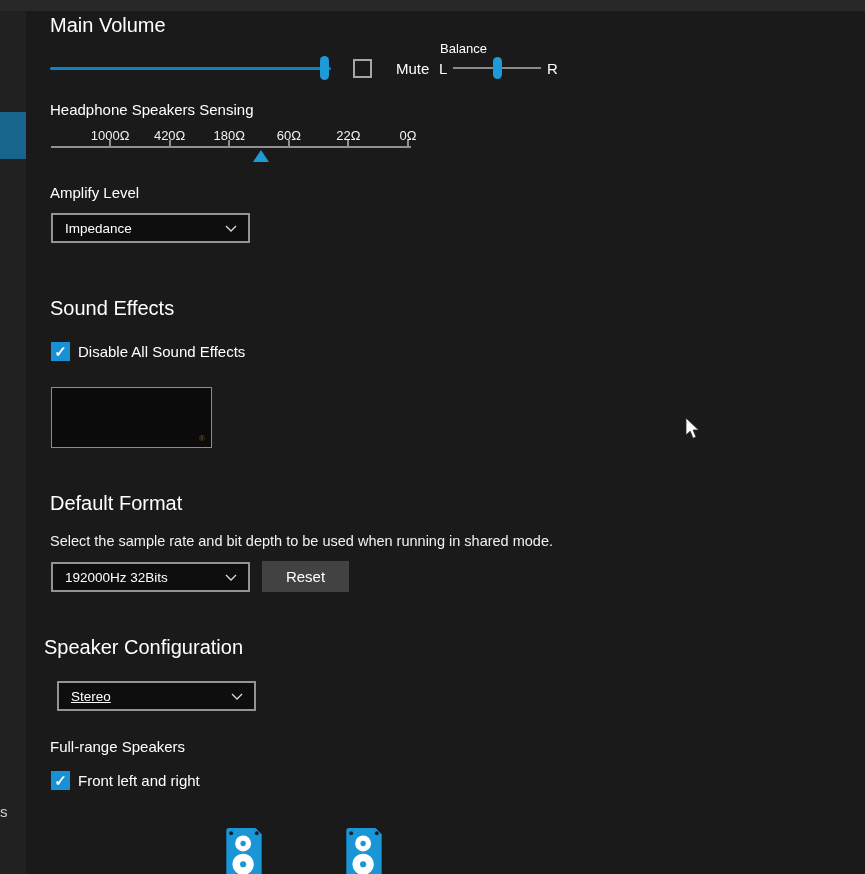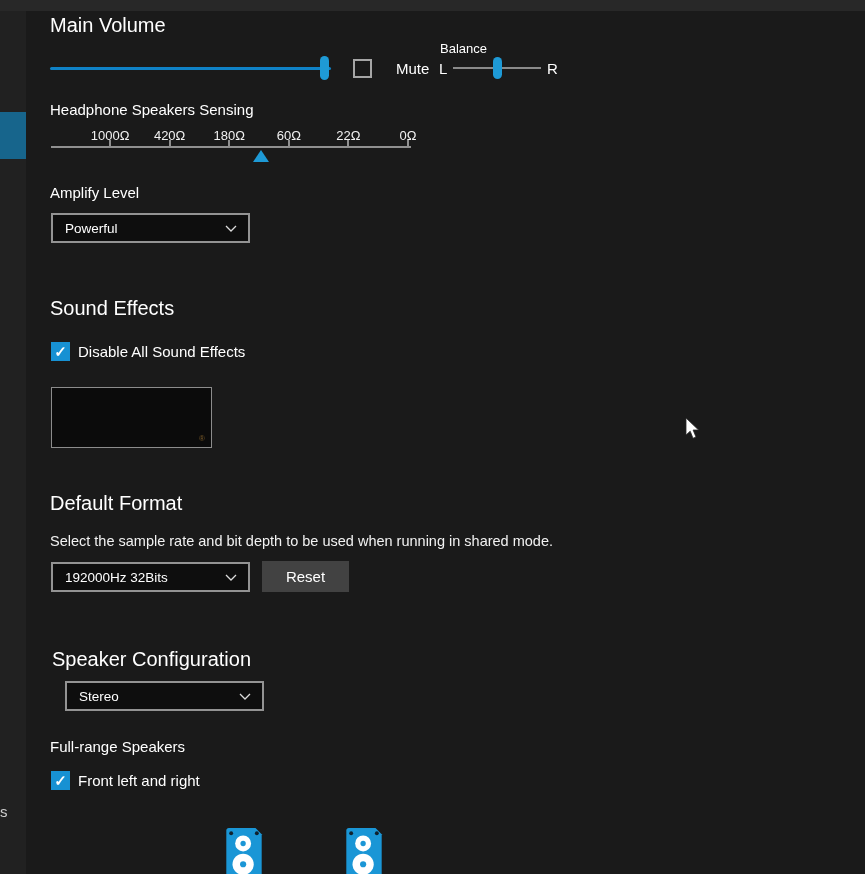--- a/index.html
+++ b/index.html
@@ -96,21 +96,21 @@
       <div class="tick" style="left: 66.05%;"></div>
       <div class="tick-label" style="left: 66.05%;">60Ω</div>
       <div class="tick" style="left: 82.6%;"></div>
       <div class="tick-label" style="left: 82.6%;">22Ω</div>
       <div class="tick" style="left: 99.15%;"></div>
       <div class="tick-label" style="left: 99.15%;">0Ω</div>
     </div>
 
   <div class="abs lbl" style="left:50px;top:184px;">Amplify Level</div>
   <div class="abs dropdown" style="left:51px;top:213px;">
-    <span class="dd-text">Powerful</span>
+    <span class="dd-text">Impedance</span>
     <svg width="12" height="7" viewBox="0 0 12 7">
         <polyline points="1,1 6,6 11,1" fill="none" stroke="#dcdcdc" stroke-width="1.3"></polyline>
       </svg>
   </div>
 
   <div class="abs h1" style="left:50px;top:297px;">Sound Effects</div>
   <div class="abs checkbox checked" style="left:51px;top:342px;" id="dse-cb">
     <span class="check-icon">✓</span>
   </div>
   <div class="abs lbl" style="left:78px;top:343px;">Disable All Sound Effects</div>
@@ -122,22 +122,22 @@
   <div class="abs" style="left:50px;top:533px;font-size:14.5px;color:#f2f2f2;white-space:nowrap;">Select the sample rate and bit depth to be used when running in shared mode.</div>
   <div class="abs h1" style="left:50px;top:492px;">Default Format</div>
   <div class="abs dropdown" style="left:51px;top:562px;">
     <span class="dd-text">192000Hz 32Bits</span>
     <svg width="12" height="7" viewBox="0 0 12 7">
         <polyline points="1,1 6,6 11,1" fill="none" stroke="#dcdcdc" stroke-width="1.3"></polyline>
       </svg>
   </div>
   <div class="abs btn" style="left:262px;top:561px;">Reset</div>
 
-  <div class="abs h1" style="left:52px;top:636px;margin-top:12px;">Speaker Configuration</div>
-  <div class="abs dropdown" style="left:65px;top:681px;">
+  <div class="abs h1" style="left:44px;top:636px;">Speaker Configuration</div>
+  <div class="abs dropdown" style="left:57px;top:681px;text-decoration:underline;">
     <span class="dd-text">Stereo</span>
     <svg width="12" height="7" viewBox="0 0 12 7">
         <polyline points="1,1 6,6 11,1" fill="none" stroke="#dcdcdc" stroke-width="1.3"></polyline>
       </svg>
   </div>
 
   <div class="abs lbl" style="left:50px;top:738px;">Full-range Speakers</div>
   <div class="abs checkbox checked" style="left:51px;top:771px;" id="flr-cb">
     <span class="check-icon">✓</span>
   </div>

